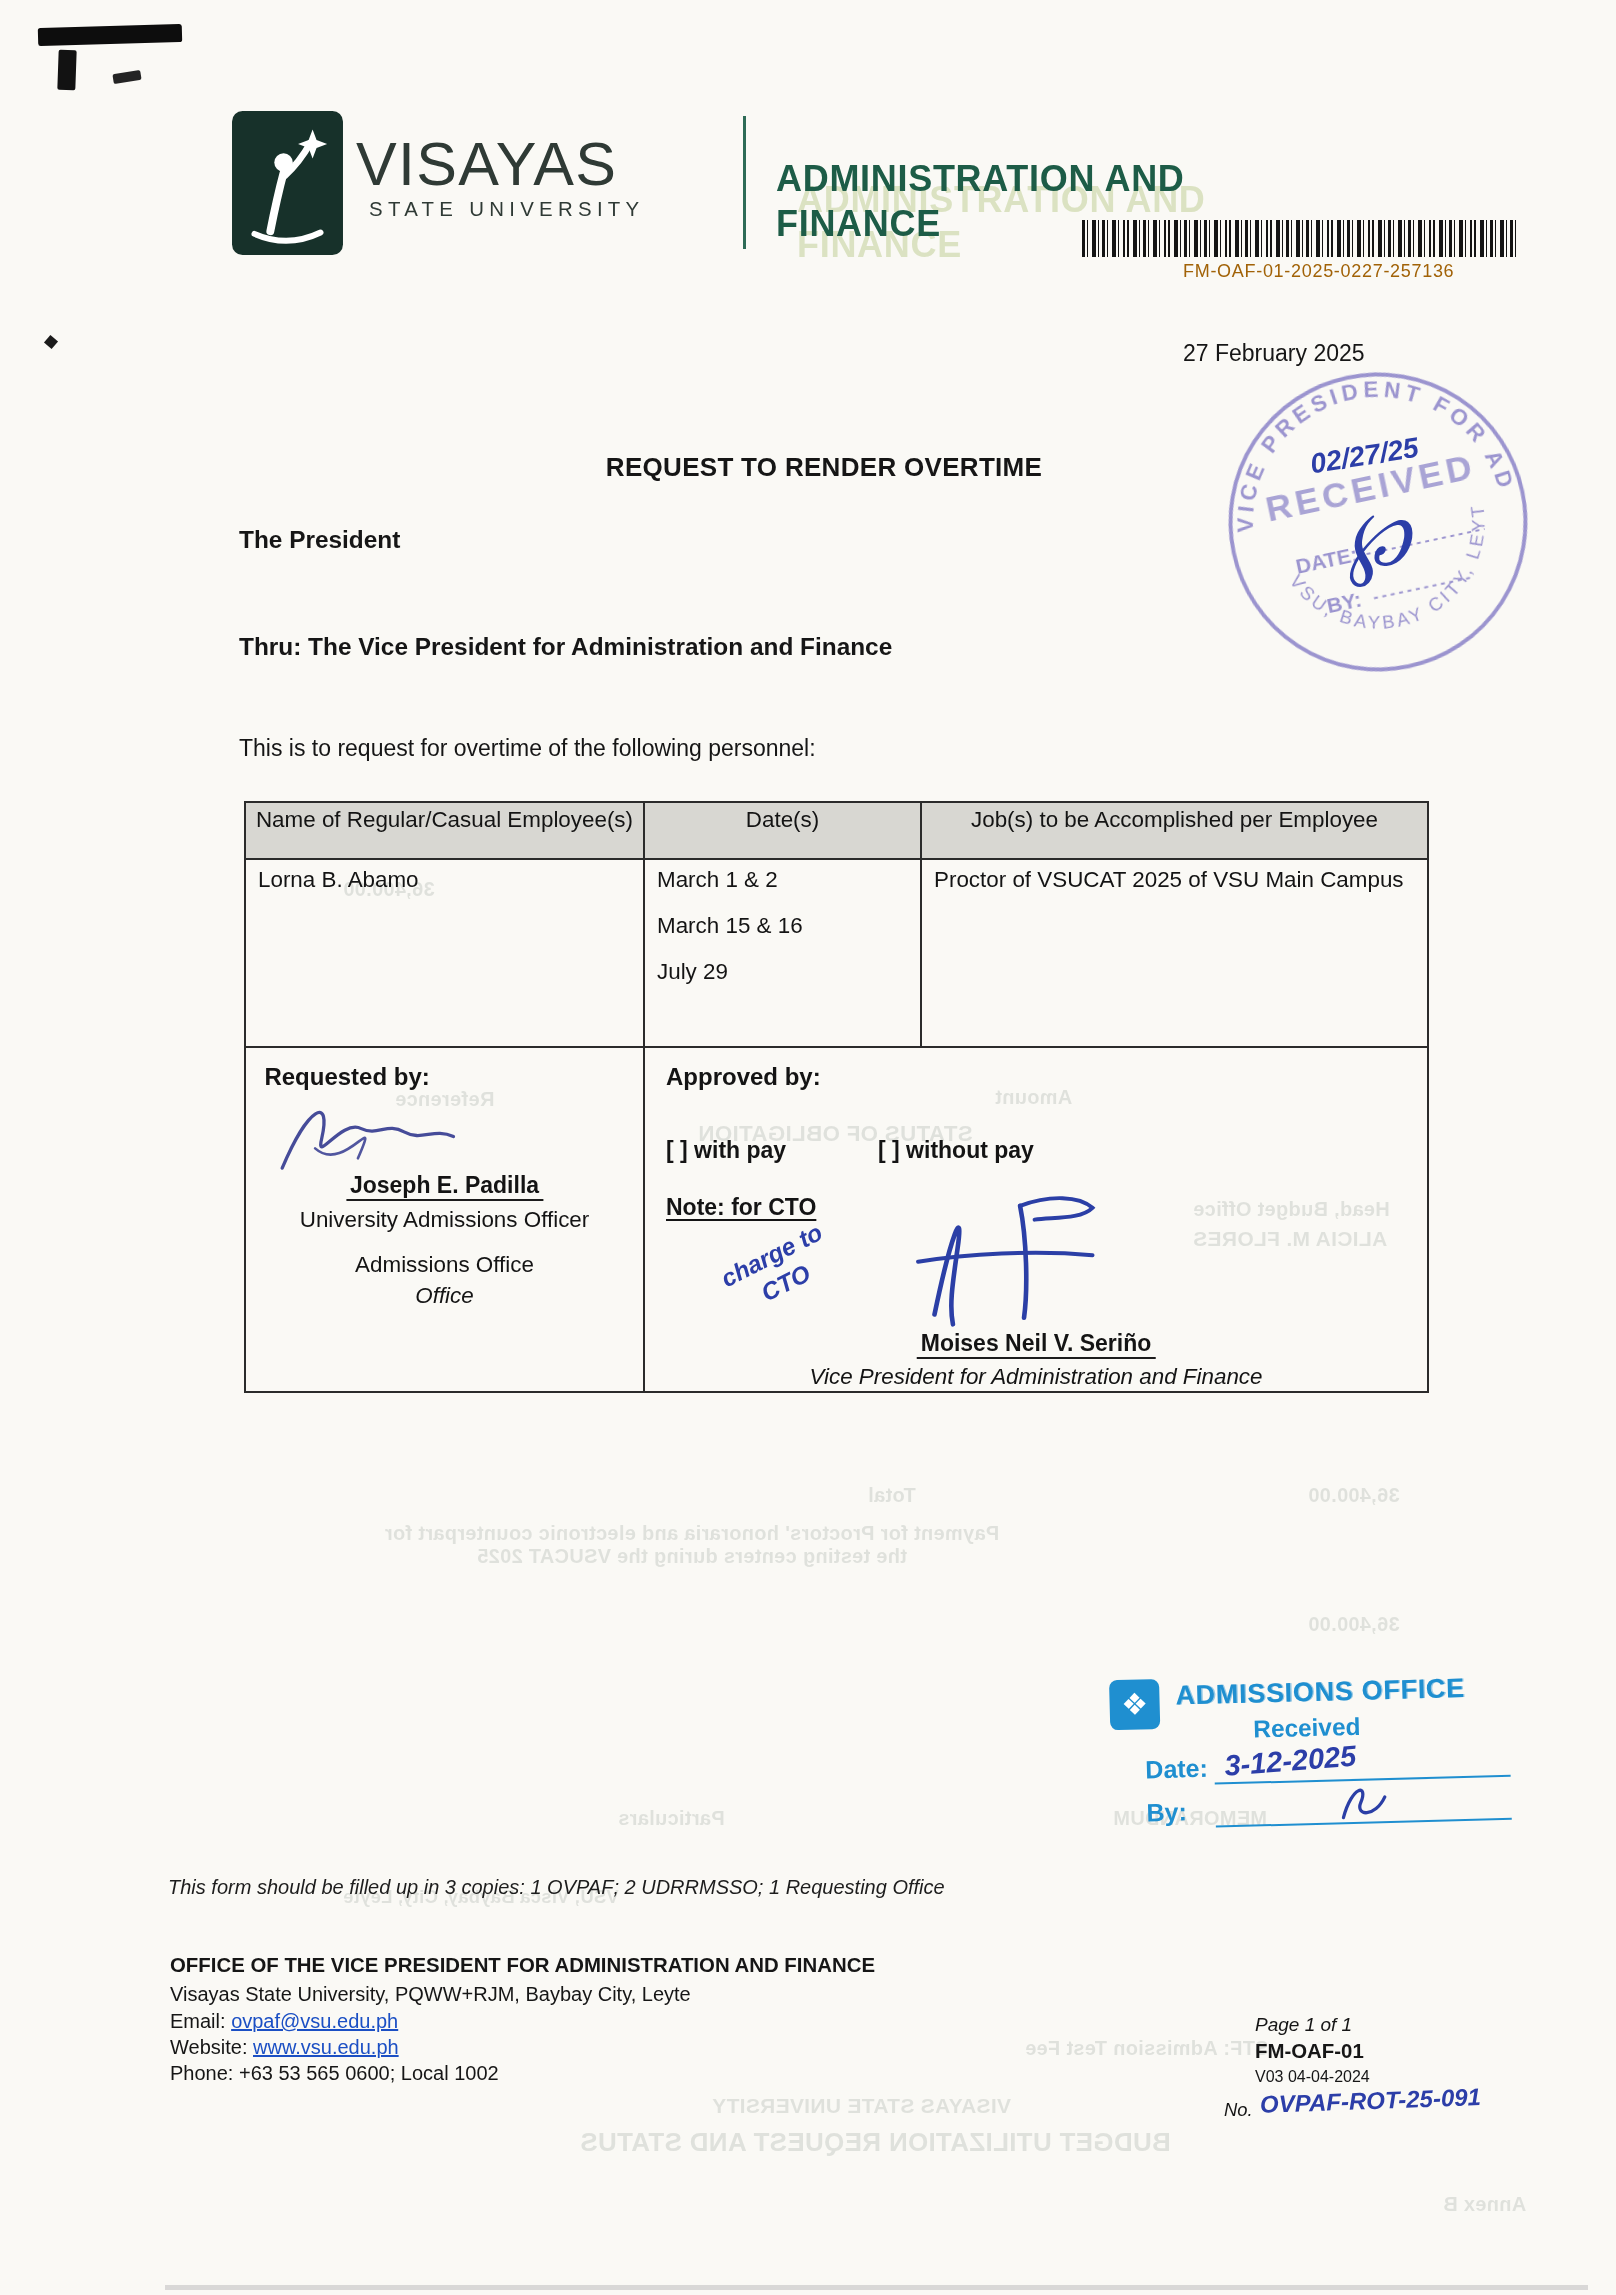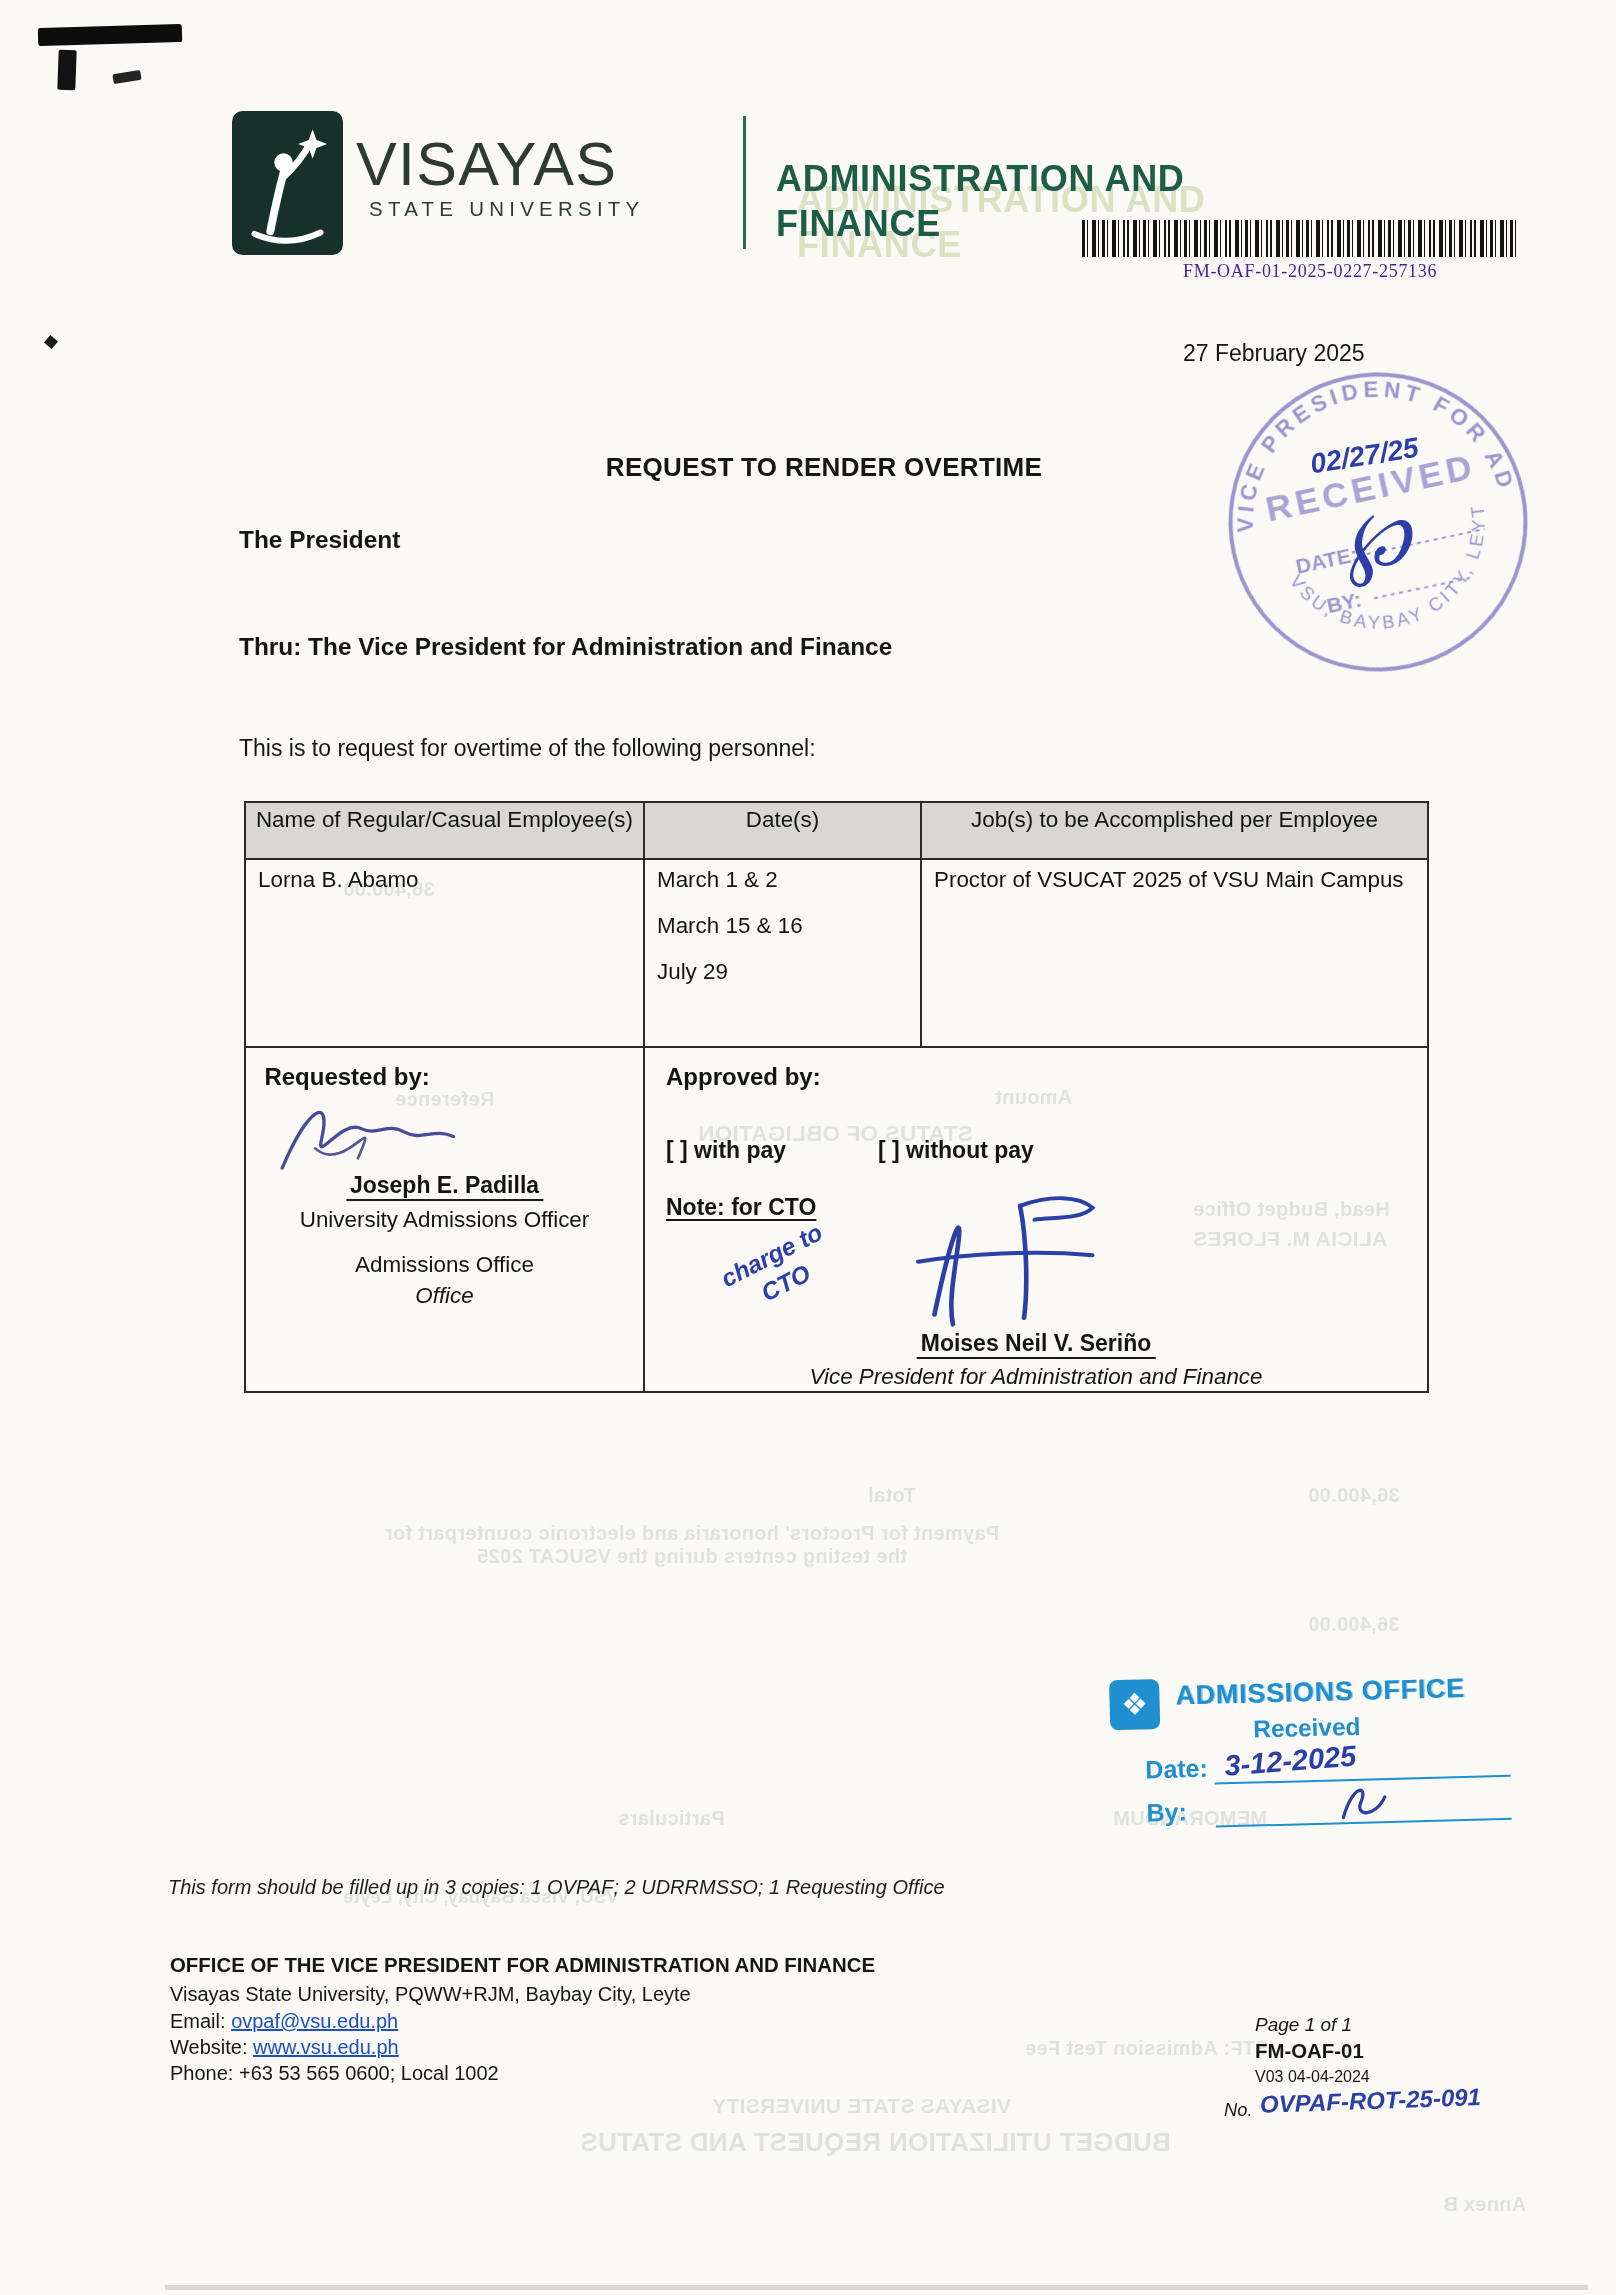--- a/index.html
+++ b/index.html
@@ -33,21 +33,21 @@
   .office1 { left:776px; top:120px; font-size:28px; color:#5b9480; letter-spacing:0.7px; }
   .office2 { left:776px; top:158px; font-size:36px; font-weight:bold; color:#1d5c47; letter-spacing:0.7px; }
   .office3 { left:776px; top:203px; font-size:36px; font-weight:bold; color:#1d5c47; letter-spacing:0.7px; }
   .ghost { color:rgba(173,192,118,.4); }
   .ghost2 { left:797px; top:179px; }
   .ghost3 { left:797px; top:224px; }
   .barcode {
     left:1082px; top:220px; width:435px; height:37px; background:
       repeating-linear-gradient(90deg,#141414 0 2.6px,transparent 2.6px 4.6px,#141414 4.6px 6px,transparent 6px 10px,#141414 10px 14px,transparent 14px 16px,#141414 16px 17px,transparent 17px 20.4px);
   }
-  .barcode-text { left:1183px; top:261px; font-family:Liberation Serif, serif; font-size:18px; letter-spacing:0.7px; color:#4c1d95; }
+  .barcode-text { left:1183px; top:261px; font-family:Liberation Sans, sans-serif; font-size:18px; letter-spacing:0.7px; color:#a16207; }
 
   .doc-date { left:1183px; top:340px; font-size:23px; }
 
   
   .stamp-wrap { left:1220px; top:364px; width:316px; height:316px; transform:rotate(-12deg); color:#7b72c2; opacity:.74; filter:blur(0.3px); }
   .stamp-svg text { fill:currentColor; font-family:"Liberation Sans", sans-serif; }
   .hw { color:#2c3ea8; font-style:italic; }
   .stamp-date-hw { left:1310px; top:440px; font-size:28px; transform:rotate(-9deg); font-weight:bold; }
   .stamp-by-hw { left:1344px; top:482px; font-size:79px; transform:rotate(-6deg); }
 

